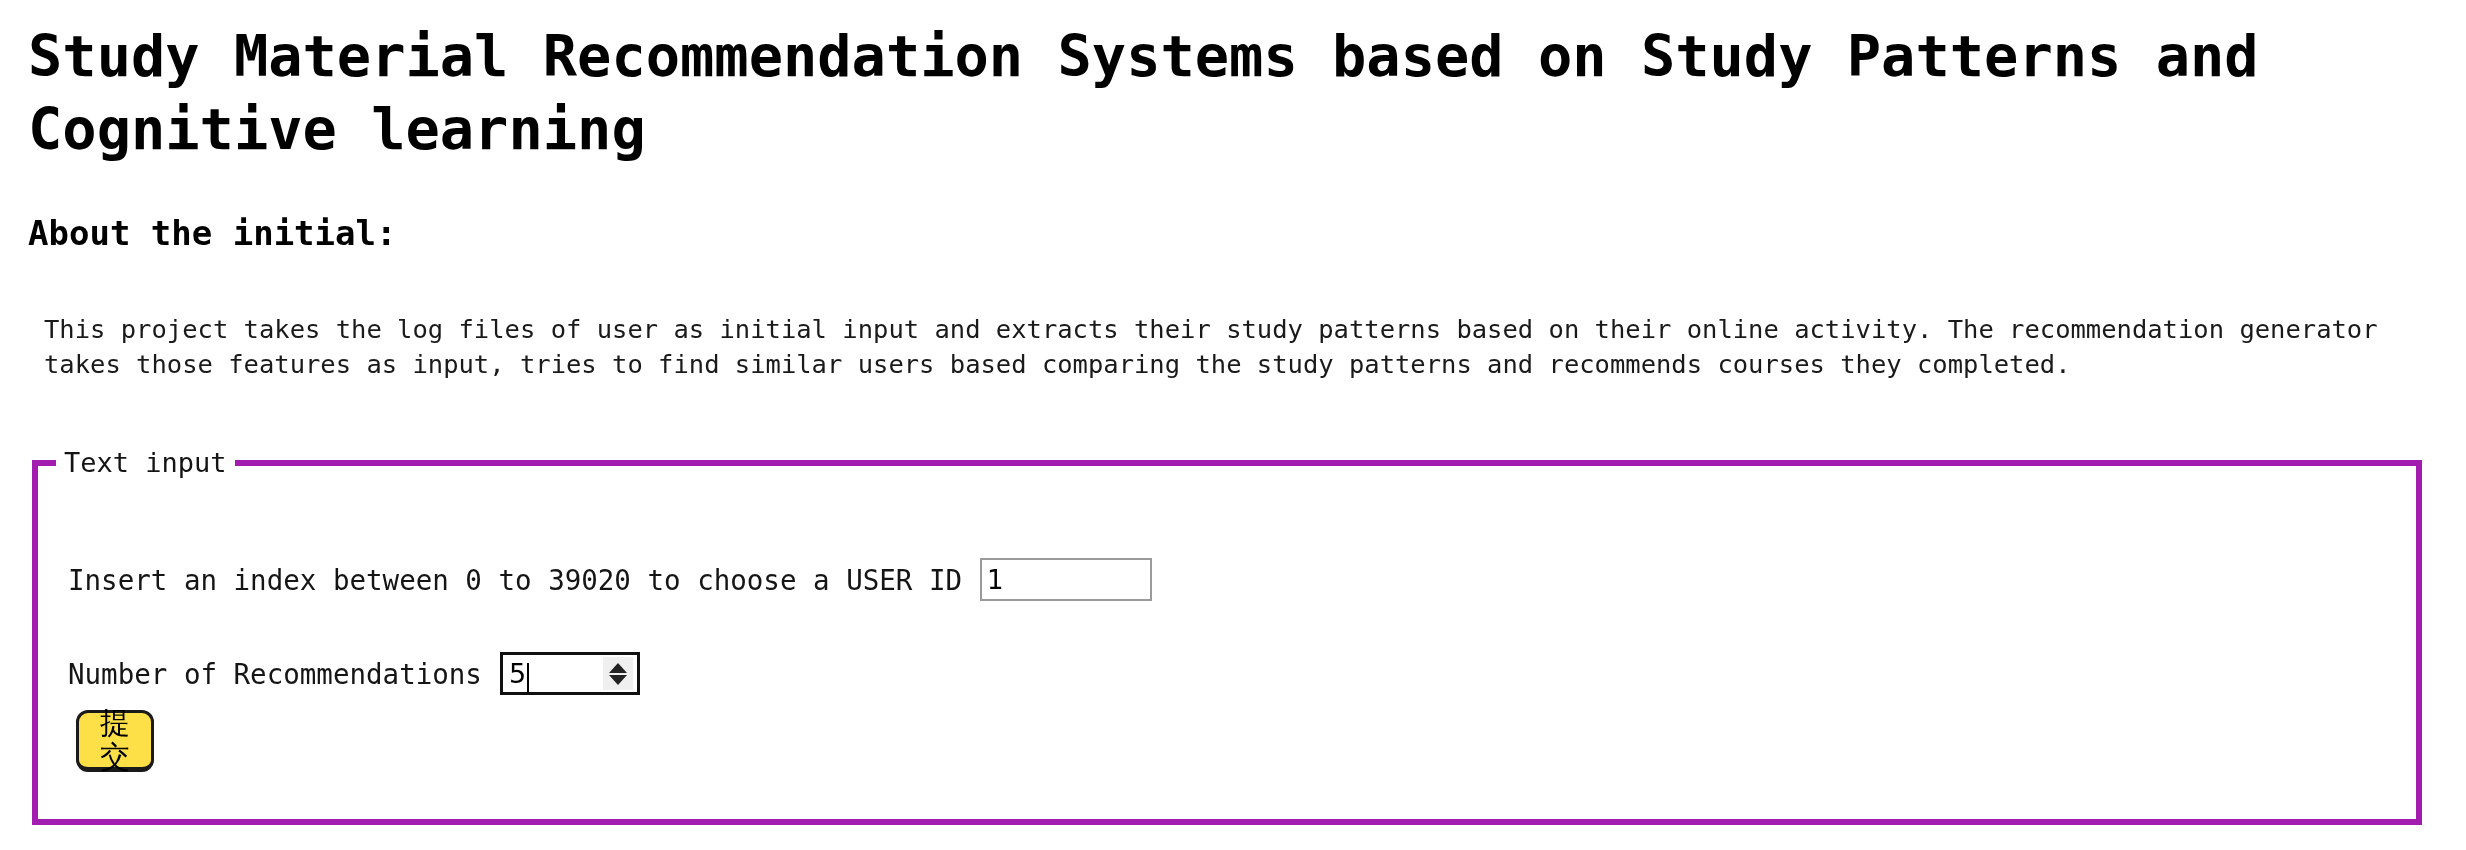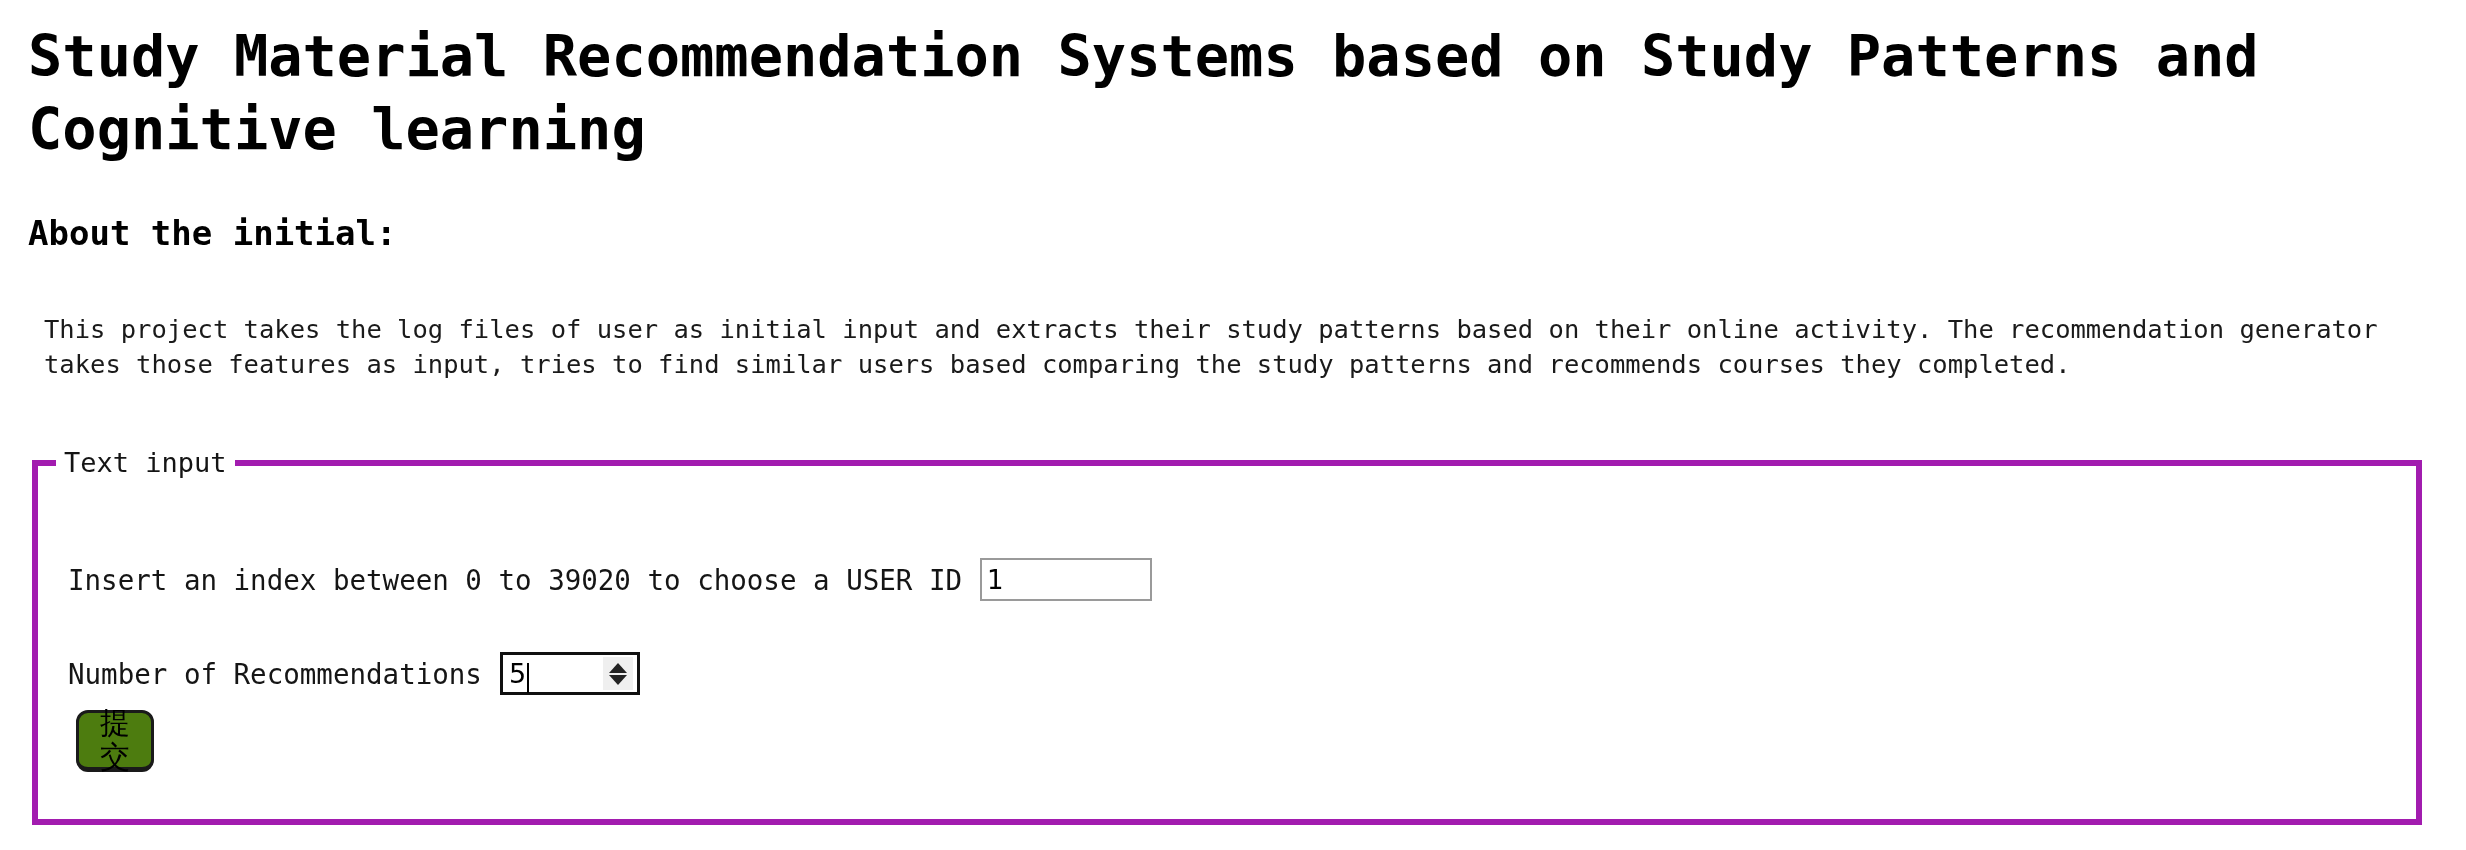--- a/index.html
+++ b/index.html
@@ -183,21 +183,21 @@
   .spinner .arrow-down { border-top: 10px solid #222222; }
 
   
   .submit-button {
     position: absolute;
     left: 38px;
     top: 232px;
     box-sizing: border-box;
     width: 78px;
     height: 62px;
-    background: #4d7c0f;
+    background: #fde047;
     border: 3px solid #1a1a1a;
     border-bottom-width: 5px;
     border-radius: 12px;
     font-family: "DejaVu Sans", "Liberation Sans", sans-serif;
     font-size: 30px;
     line-height: 34px;
     color: #000000;
     cursor: pointer;
     padding: 12px;
     display: flex;

